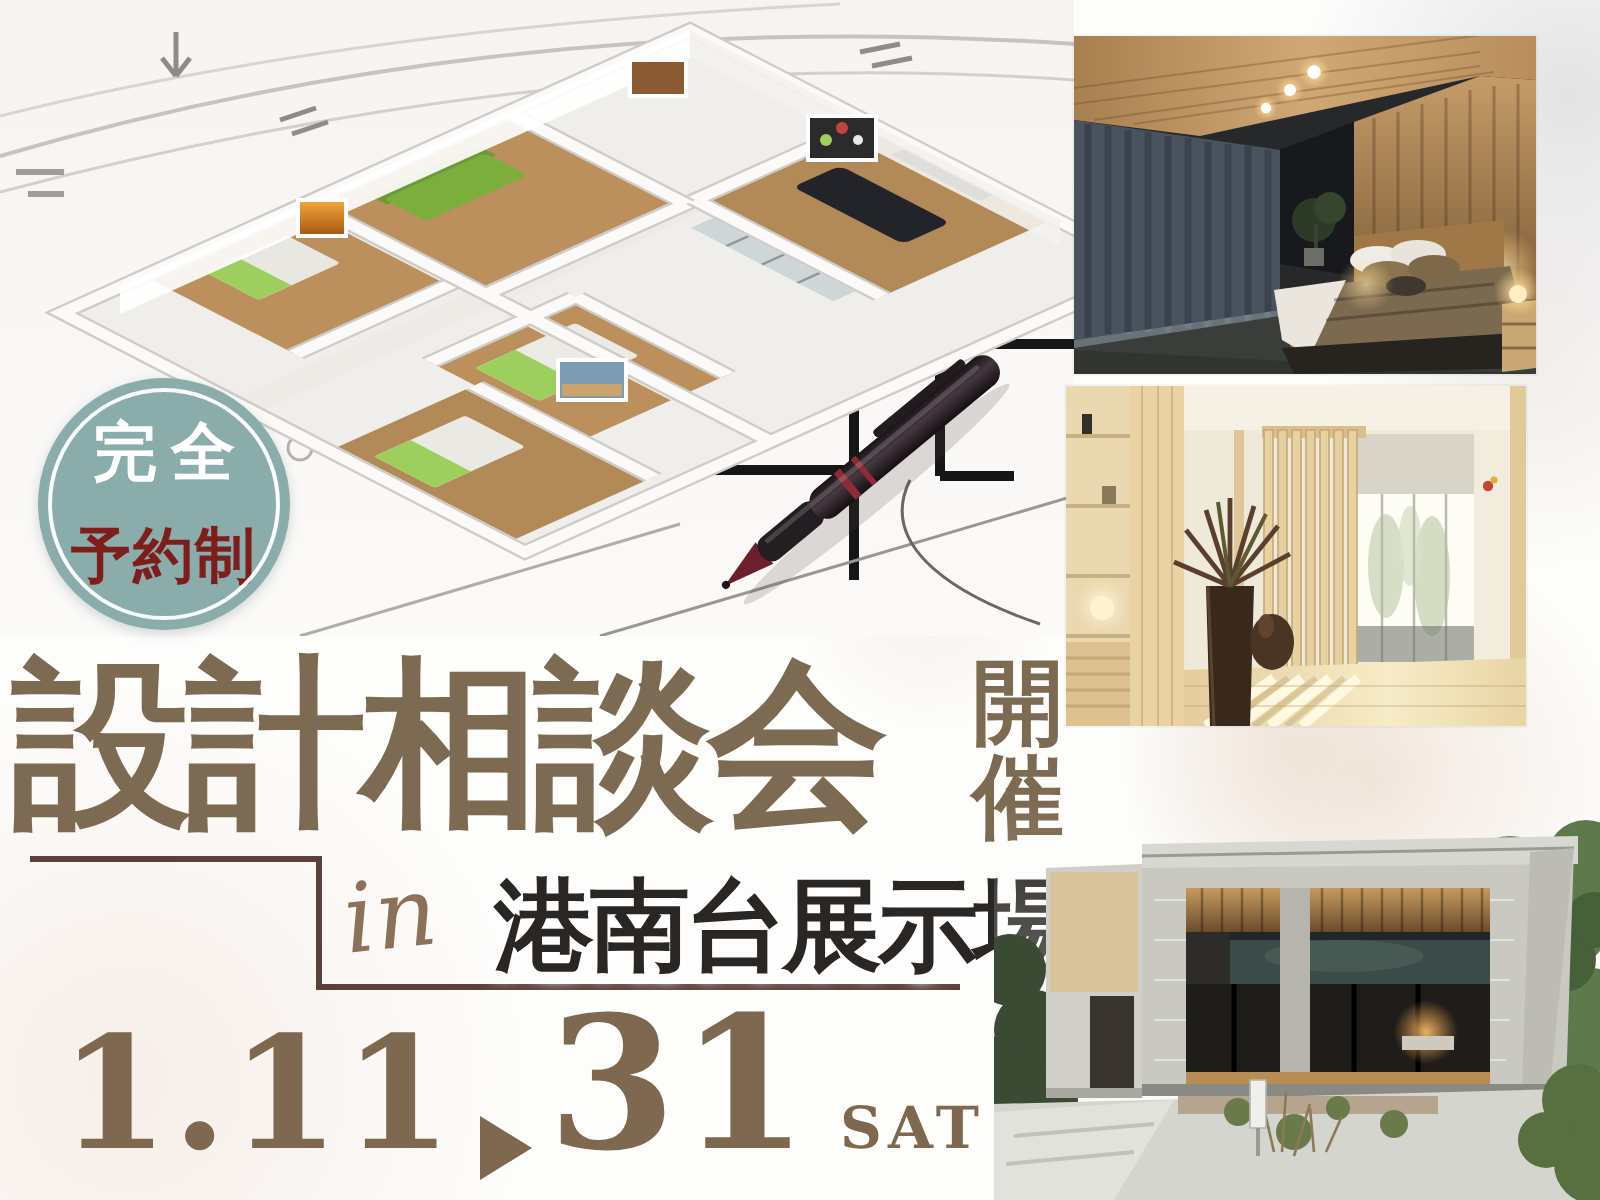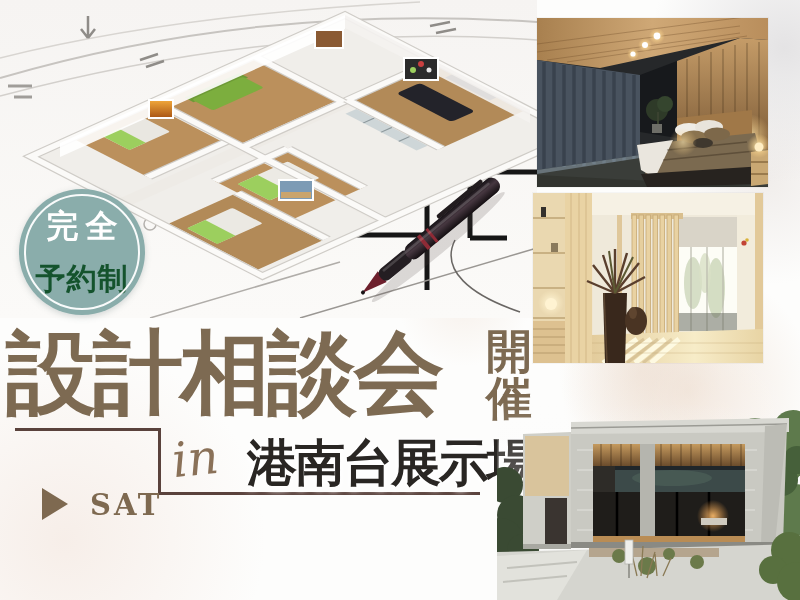--- a/index.html
+++ b/index.html
@@ -25,21 +25,21 @@
   .badge{
     left:19px;top:189px;width:126px;height:126px;border-radius:50%;
     background:#8aadab;display:flex;flex-direction:column;align-items:center;justify-content:center;
     box-shadow:0 2px 6px rgba(90,110,110,.25);
     gap:17px;
   }
   .badge::after{
     content:"";position:absolute;inset:5px;border:2px solid rgba(255,255,255,.95);border-radius:50%;
   }
   .badge .l1{color:#fff;font-size:32px;font-weight:700;letter-spacing:7px;line-height:36px;margin-left:7px;}
-  .badge .l2{color:#14532d;font-size:30px;font-weight:700;letter-spacing:1px;line-height:36px;}
+  .badge .l2{color:#7f1d1d;font-size:30px;font-weight:700;letter-spacing:1px;line-height:36px;}
 
   
   .title-main{
     left:6px;top:324px;width:470px;color:#7d6a52;font-size:90px;font-weight:700;
     letter-spacing:-3px;line-height:96px;white-space:nowrap;
   }
   .title-suffix{left:486px;top:328px;display:flex;flex-direction:column;color:#7d6a52;}
   .title-suffix span{font-size:46px;font-weight:700;line-height:47px;}
 
   
@@ -180,21 +180,23 @@
     <span>開</span>
     <span>催</span>
   </div>
 
   <div class="abs period-frame-a"></div>
   <div class="abs period-frame-b"></div>
   <div class="abs period-in">in</div>
   <div class="abs period-venue">港南台展示場</div>
 
   <div class="abs date-row">
+    <span class="d-start">1.11</span>
     <span class="d-arrow"></span>
+    <span class="d-end">31</span>
     <span class="d-dow">SAT</span>
   </div>
 
   <div class="abs photo photo-bedroom">
     <svg width="231" height="169" viewBox="0 0 231 169">
       <defs>
         <linearGradient id="ceilWood" x1="0" y1="0" x2="1" y2="0">
           <stop offset="0" stop-color="#a8804f"></stop>
             <stop offset="0.5" stop-color="#cfa876"></stop>
             <stop offset="1" stop-color="#b98e5c"></stop>

